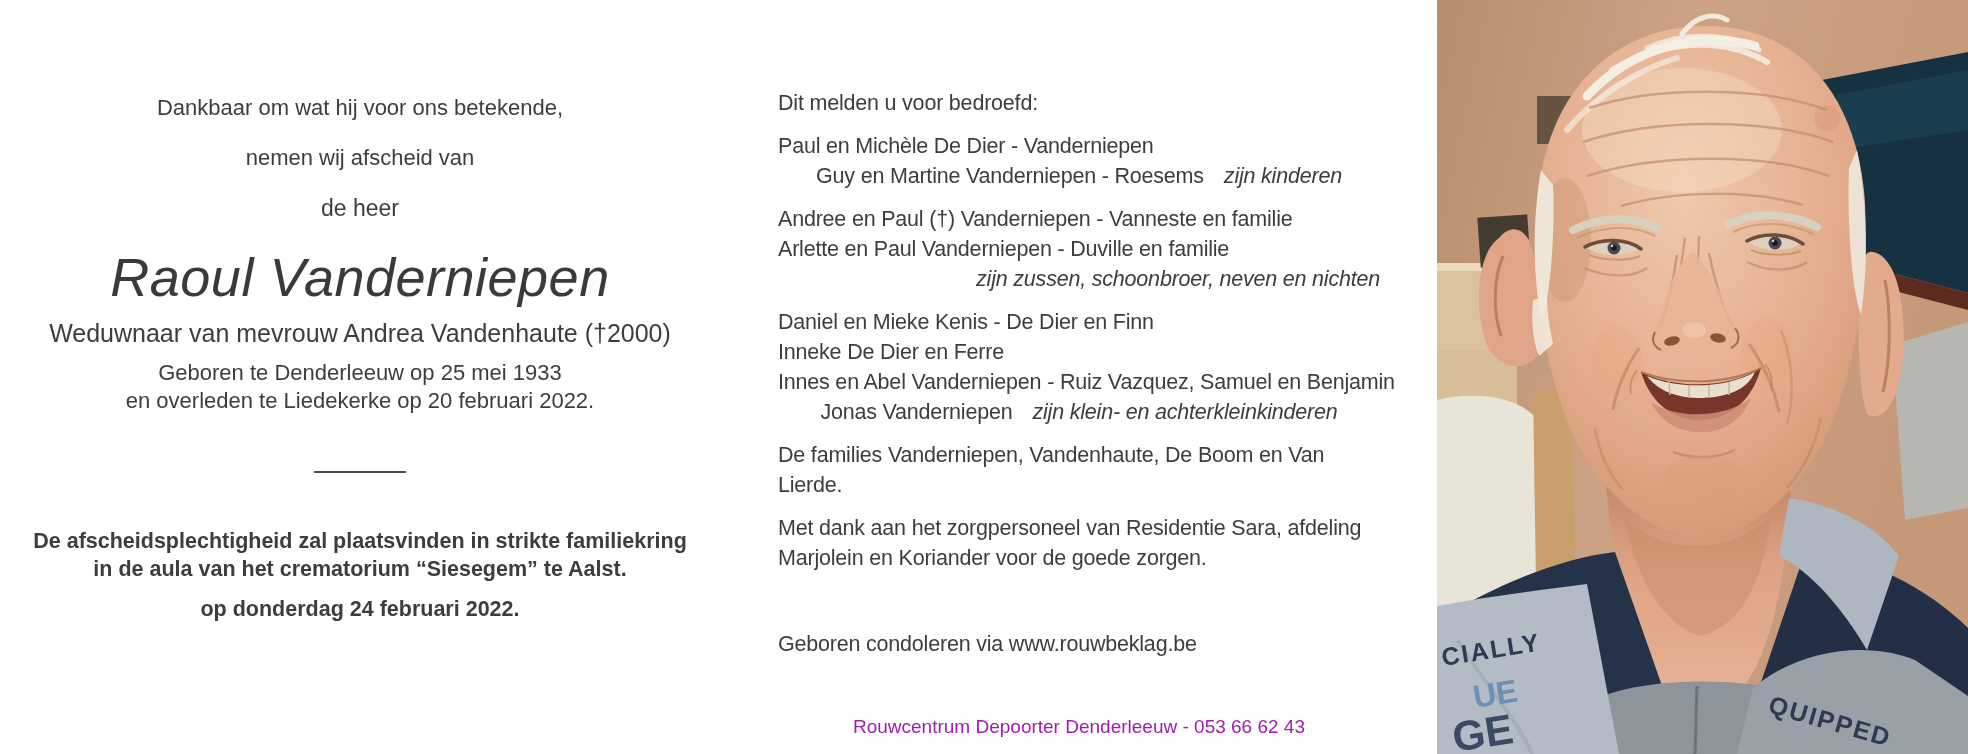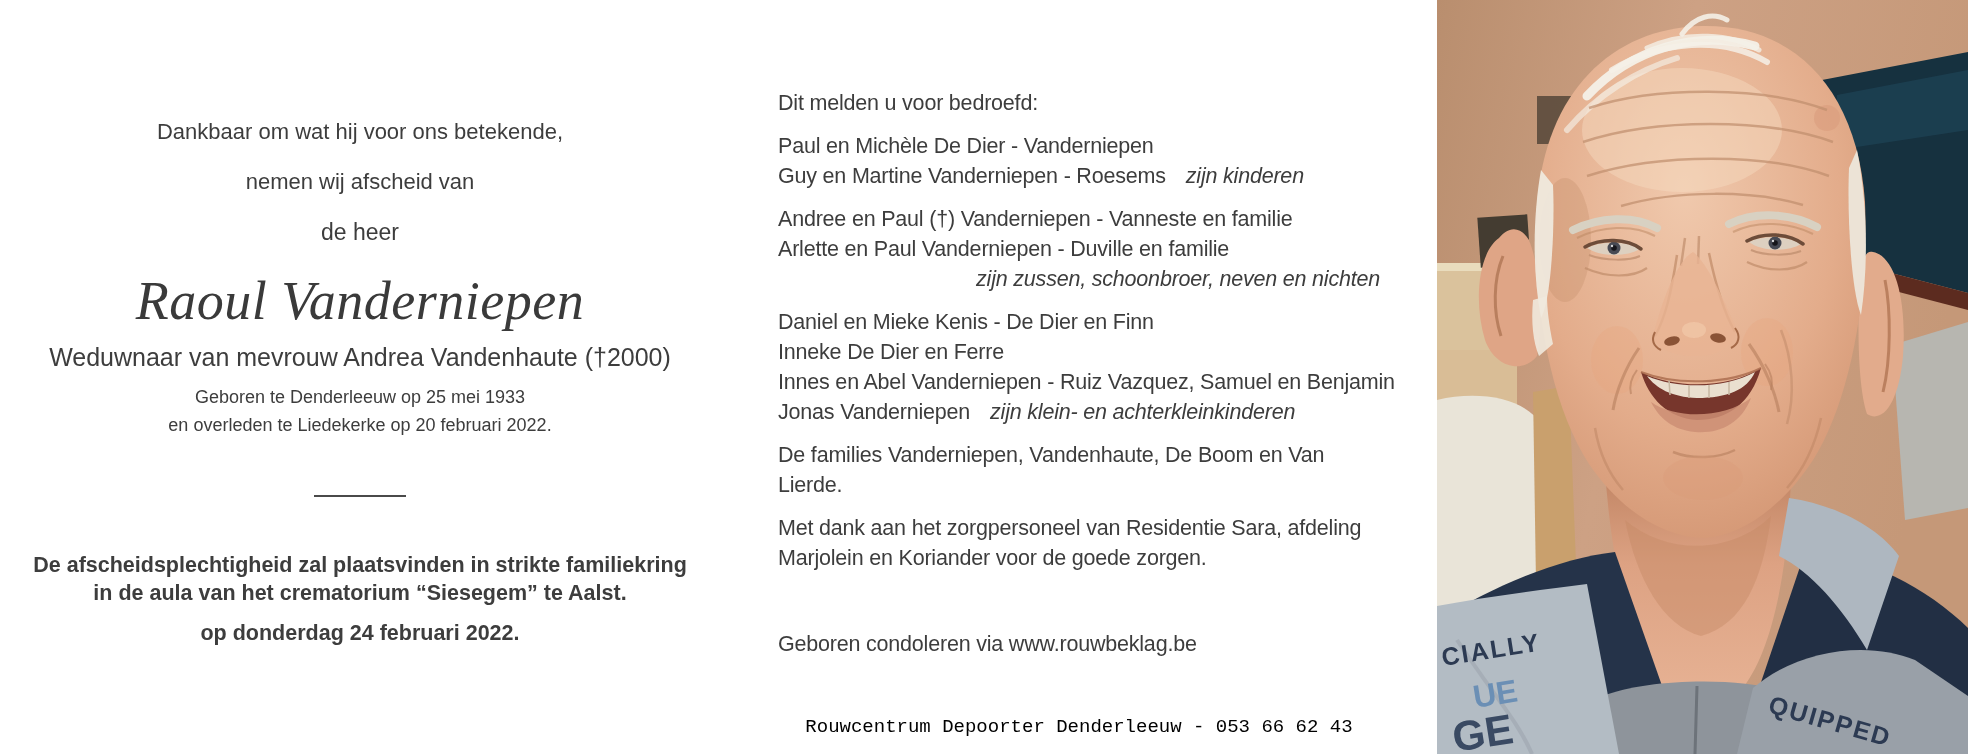--- a/index.html
+++ b/index.html
@@ -1,53 +1,53 @@
 <!DOCTYPE html>
 <html><head>
 <meta charset="utf-8">
 <style>
   html,body{margin:0;padding:0;background:#888;}
   .card{
     position:relative;width:1968px;height:754px;background:#ffffff;overflow:hidden;
     font-family:"Liberation Sans","DejaVu Sans",sans-serif;color:#3d3d3d;
   }
   
-  .left-col{position:absolute;left:0;top:0;width:720px;padding-top:96px;text-align:center;}
+  .left-col{position:absolute;left:0;top:0;width:720px;padding-top:72px;text-align:center;}
   .opening{font-size:22px;line-height:28px;}
   .salutation{margin-top:18px;font-size:23px;line-height:28px;}
   .deceased-name{margin-top:8px;font-size:54px;line-height:64px;font-style:italic;font-weight:300;letter-spacing:0.5px;color:#3a3a3a;}
   .widower{margin-top:8px;font-size:25px;line-height:32px;}
-  .birth{margin-top:10px;font-size:18px;line-height:28px;}
+  .birth{margin-top:10px;font-size:22px;line-height:28px;}
   .rule{width:92px;border:0;border-top:2px solid #4a4a4a;margin:56px auto 0;}
   .ceremony{margin-top:54px;font-size:21.5px;line-height:28px;font-weight:bold;}
   .ceremony-date{font-weight:700;}
   
   .mid-col{position:absolute;left:778px;top:0;width:602px;padding-top:88px;font-size:21.5px;line-height:30px;letter-spacing:-0.2px;}
   .group{margin-top:13px;}
   .person-line{white-space:nowrap;}
-  .line-flex{display:flex;justify-content:flex-start;align-items:baseline;}
+  .line-flex{display:flex;justify-content:center;align-items:baseline;}
   .relation{font-style:italic;white-space:nowrap;margin-left:20px;}
   .relation-right{text-align:right;font-style:italic;}
   .condolence{margin-top:56px;}
-  .footer{position:absolute;left:778px;width:602px;bottom:16px;text-align:center;font-size:19px;color:#000000;font-family:Liberation Mono, monospace;}
+  .footer{position:absolute;left:778px;width:602px;bottom:16px;text-align:center;font-size:19px;color:#a21caf;}
   
   .photo{position:absolute;left:1437px;top:0;width:531px;height:754px;}
   .photo svg{display:block;}
   .gtx{font-family:"Liberation Sans","DejaVu Sans",sans-serif;font-weight:700;}
 </style>
 </head>
 <body>
 
 <div class="card">
 
   <section class="left-col">
     <p class="opening">Dankbaar om wat hij voor ons betekende,</p>
     <p class="opening">nemen wij afscheid van</p>
     <p class="salutation">de heer</p>
-    <h1 class="deceased-name" style="margin:12px 0 0;font-family:Liberation Serif, serif;">Raoul Vanderniepen</h1>
+    <h1 class="deceased-name" style="margin:12px 0 0;">Raoul Vanderniepen</h1>
     <p class="widower" style="margin-bottom:0;">Weduwnaar van mevrouw Andrea Vandenhaute (†2000)</p>
     <p class="birth" style="margin-bottom:0;">Geboren te Denderleeuw op 25 mei 1933</p>
     <p class="birth" style="margin-top:0;">en overleden te Liedekerke op 20 februari 2022.</p>
     <hr class="rule">
     <p class="ceremony" style="margin-bottom:0;">De afscheidsplechtigheid zal plaatsvinden in strikte familiekring</p>
     <p class="ceremony" style="margin-top:0;margin-bottom:12px;">in de aula van het crematorium “Siesegem” te Aalst.</p>
     <p class="ceremony ceremony-date" style="margin-top:0;">op donderdag 24 februari 2022.</p>
   </section>
 
   <section class="mid-col">

